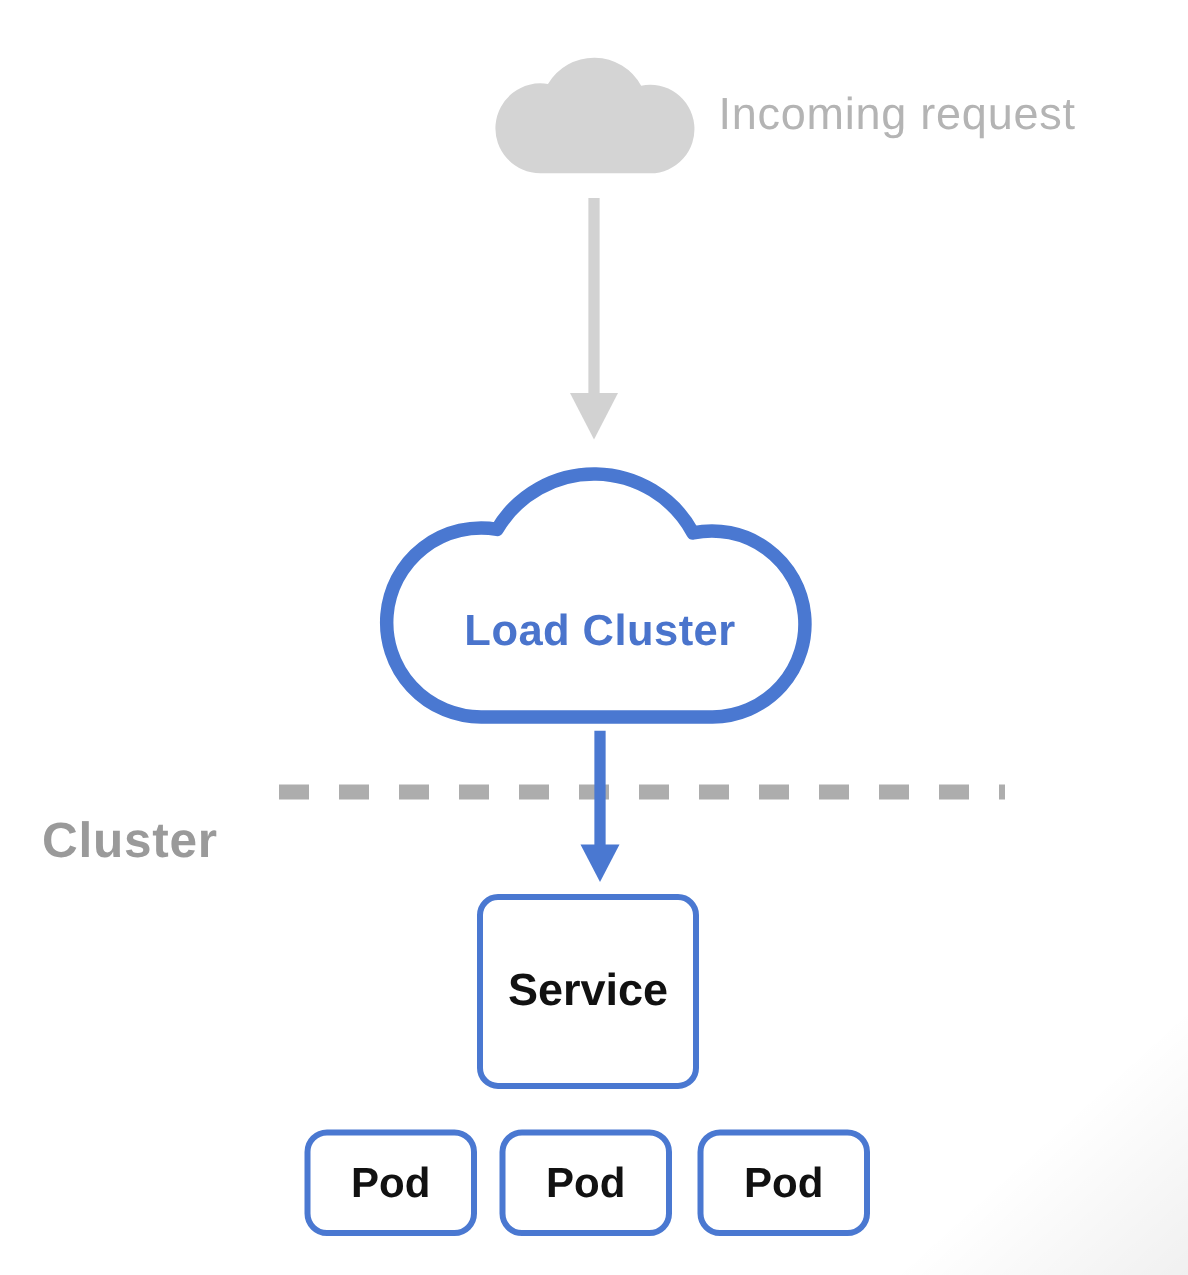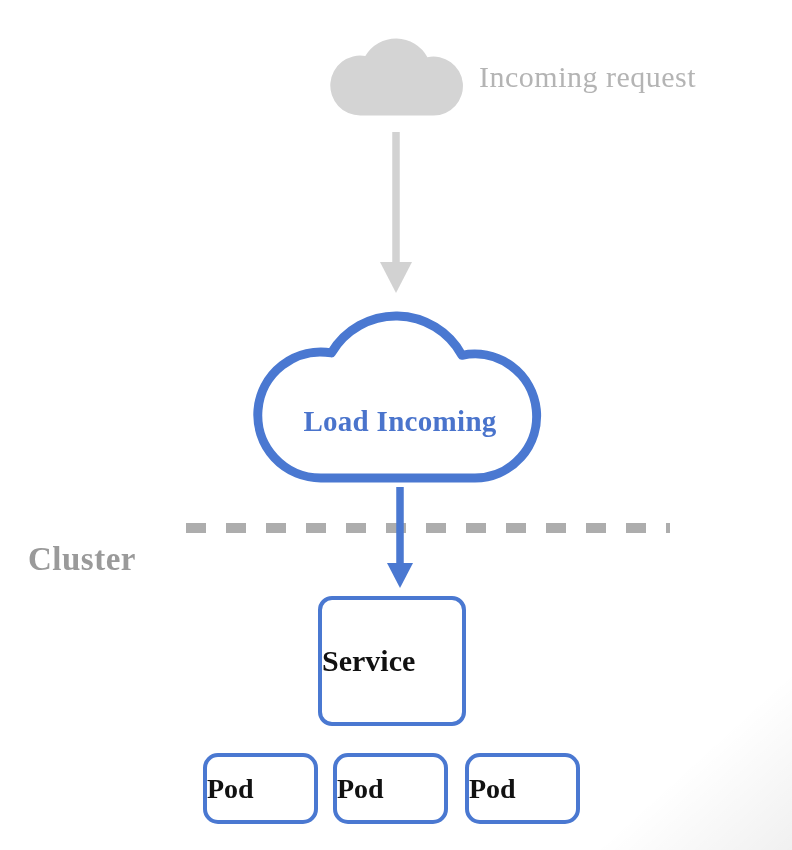--- a/index.html
+++ b/index.html
@@ -2,21 +2,21 @@
 <html><head>
 <meta charset="utf-8">
 <style>
   html, body { margin: 0; padding: 0; background: #ffffff; }
   .stage {
     position: relative;
     width: 792px;
     height: 850px;
     background: #ffffff;
     overflow: hidden;
-    font-family: Liberation Serif, serif;
+    font-family: Liberation Sans, sans-serif;
   }
   .abs { position: absolute; }
 
   
   .cloud-gray { left: 328px; top: 36px; width: 138px; height: 82px; }
 
   .incoming-label {
     left: 479px; top: 60px;
     font-size: 30px;
     font-weight: 400;
@@ -55,20 +55,21 @@
   .dash-line { left: 0px; top: 518px; width: 792px; height: 20px; z-index: 1; }
 
   .arrow-blue { left: 380px; top: 487px; width: 40px; height: 102px; z-index: 4; }
 
   .node {
     box-sizing: border-box;
     background: #ffffff;
     border: 4px solid #4a78d1;
     display: flex;
     align-items: center;
+    justify-content: center;
     color: #111111;
     font-weight: bold;
     z-index: 2;
   }
   .service-box {
     left: 318px; top: 596px; width: 148px; height: 130px;
     border-radius: 14px;
     font-size: 30px;
   }
   .pod-box {
@@ -99,21 +100,21 @@
 
   <svg class="abs arrow-gray" viewBox="0 0 40 162" aria-hidden="true">
     <rect x="16.25" y="0" width="7.5" height="132" fill="#d2d2d2"></rect>
     <polygon points="4,130 36,130 20,161" fill="#d2d2d2"></polygon>
   </svg>
 
   <svg class="abs cloud-blue" viewBox="-2 -3 294 178" aria-hidden="true">
     <path d="M 68 167 A 63 63 0 1 1 78.4 41.9 A 75 75 0 0 1 209 44.3 A 62 62 0 1 1 222 167 Z" fill="#ffffff" stroke="#4a78d1" stroke-width="9" stroke-linejoin="round"></path>
   </svg>
 
-  <div class="abs lb-label">Load Incoming</div>
+  <div class="abs lb-label">Load Cluster</div>
 
   <div class="abs cluster-label">Cluster</div>
 
   <svg class="abs dash-line" viewBox="0 0 792 20" aria-hidden="true">
     <line x1="186" y1="10" x2="670" y2="10" stroke="#adadad" stroke-width="10" stroke-dasharray="20 20"></line>
   </svg>
 
   <svg class="abs arrow-blue" viewBox="0 0 40 102" aria-hidden="true">
     <rect x="16.25" y="0" width="7.5" height="78" fill="#4a78d1"></rect>
     <polygon points="7,76 33,76 20,101" fill="#4a78d1"></polygon>

